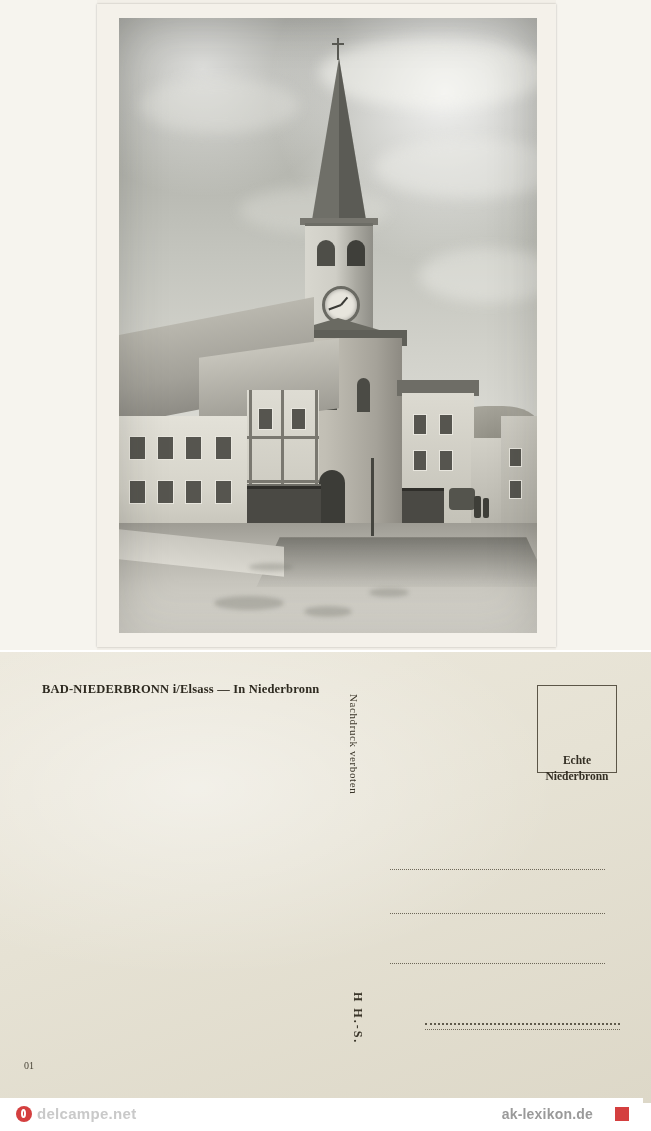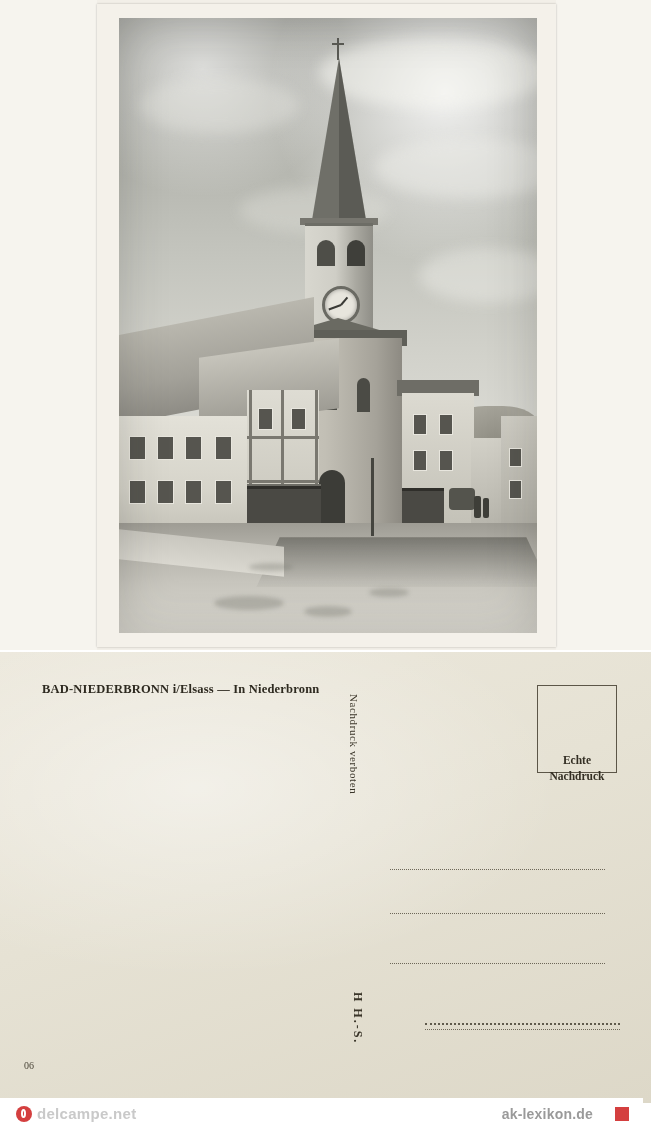--- a/index.html
+++ b/index.html
@@ -483,31 +483,31 @@
 
     <div class="back-caption">BAD-NIEDERBRONN i/Elsass — In Niederbronn</div>
 
     <div class="vert-text nachdruck">Nachdruck verboten</div>
 
     <div class="vert-text hhs">H H.-S.</div>
 
     <div class="stamp-box">
       <div class="stamp-text">
         <div>Echte</div>
-        <div>Nachdruck</div>
+        <div>Niederbronn</div>
       </div>
     </div>
 
     <div class="addr-line al1"></div>
     <div class="addr-line al2"></div>
     <div class="addr-line al3"></div>
     <div class="addr-line al4"></div>
     <div class="addr-line al5"></div>
 
-    <div class="corner-num">06</div>
+    <div class="corner-num">01</div>
   </div>
 </div>
 
 <div id="footer-bar">
   <div class="wm-left">
     <span class="wm-dot"></span>
     <span class="wm-left-text">delcampe.net</span>
   </div>
   <div class="wm-right">
     <span class="wm-right-text">ak-lexikon.de</span>

